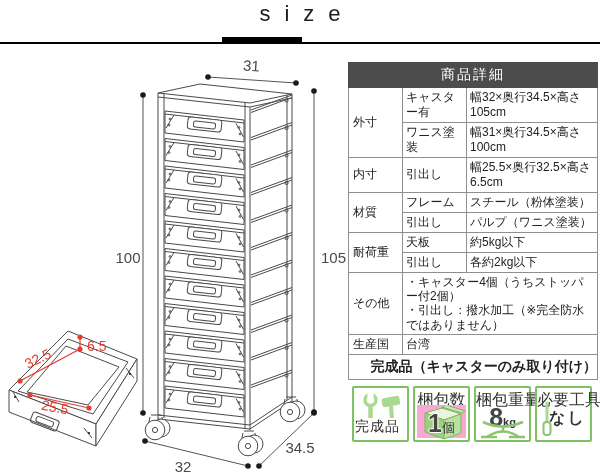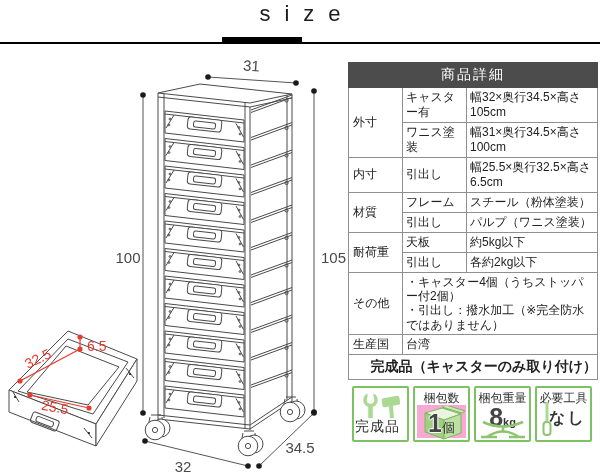--- a/index.html
+++ b/index.html
@@ -27,21 +27,21 @@
   .spec td.th{background:#4c4c4c;color:#fff;text-align:center;font-size:14px;
               letter-spacing:2px;border:1px solid #4c4c4c;padding:3px 12px;}
   .spec td.lab{padding-left:4px;}
   .spec td.ftr{text-align:right;font-size:14px;padding:3px 0;font-weight:bold;}
   .oth{line-height:1.2;margin-top:24px;}
   
   .badges{position:absolute;left:352px;top:386px;display:flex;gap:4px;}
   .badge{position:relative;width:57px;height:56px;box-sizing:border-box;
          border:2px solid #7cc162;border-radius:2px;background:#fff;}
   .blab{position:absolute;top:2px;left:0;width:100%;text-align:center;
-        font-size:12px;color:#333;white-space:nowrap;}
+        font-size:16px;color:#333;white-space:nowrap;}
   .b1txt{position:absolute;bottom:4px;left:0;width:100%;text-align:left;
          font-size:14px;color:#2e2e2e;letter-spacing:1px;}
   .b1txt span{background:#fff;padding:0 1px;}
   .b2body{position:absolute;left:2px;right:2px;top:17px;bottom:2px;background:#f9a8d4;}
   .pkg-num{position:absolute;left:50%;bottom:0;transform:translateX(-50%);white-space:nowrap;}
   .big{font-size:25px;font-weight:bold;color:#454545;
        text-shadow:1px 0 #fff,-1px 0 #fff,0 1px #fff,0 -1px #fff;}
   .unit{font-size:13px;color:#333;}
   .kgrow{position:absolute;top:15px;left:0;width:100%;text-align:center;white-space:nowrap;}
   .kgrow .unit{font-weight:bold;font-size:11px;}

